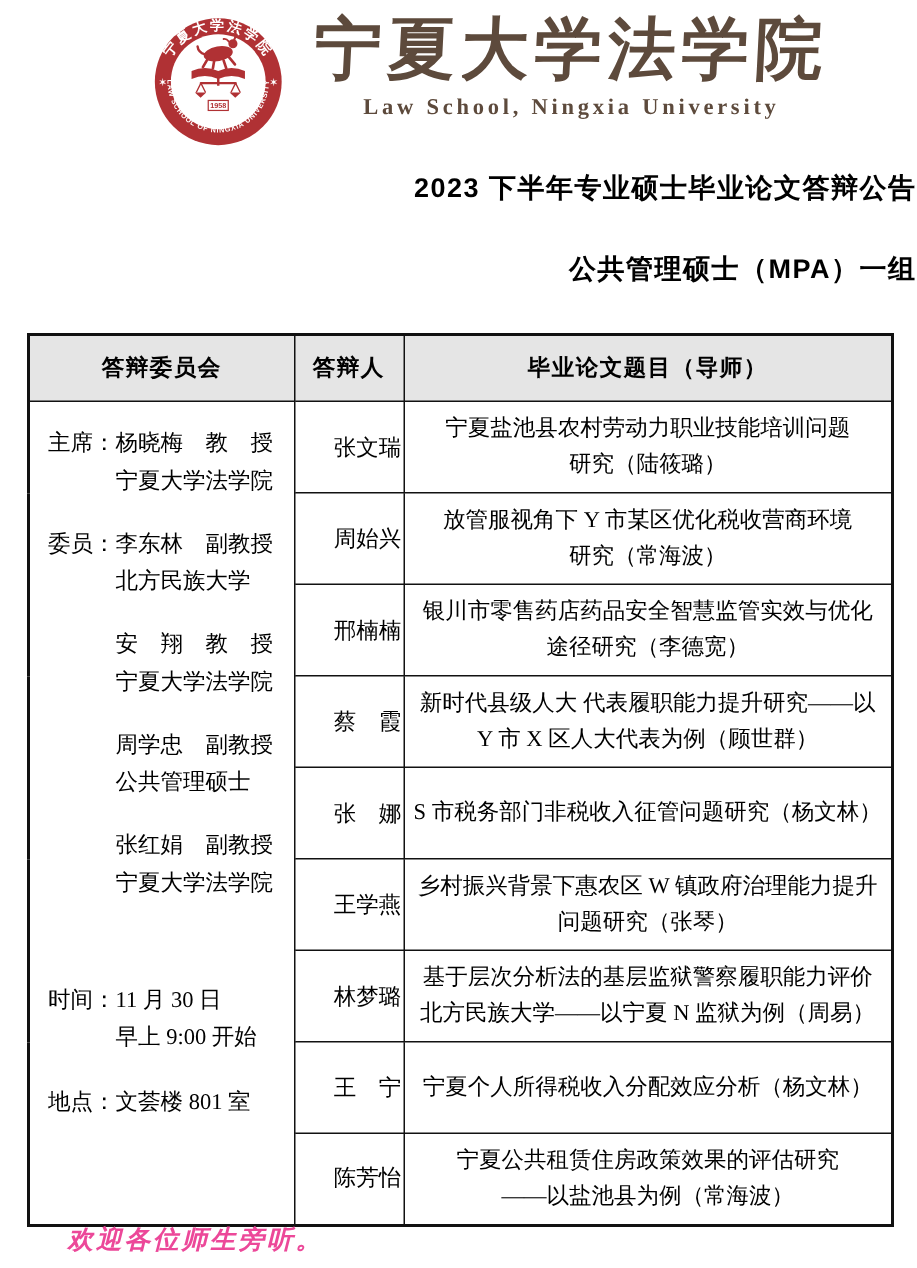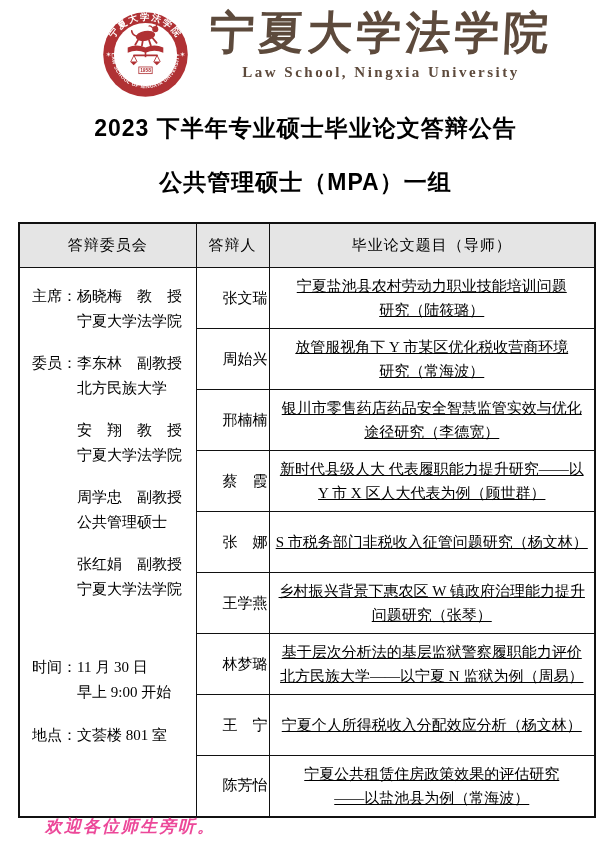--- a/index.html
+++ b/index.html
@@ -22,54 +22,53 @@
     transform:skewX(-3deg);
   }
   .brand-en{
     font-family:"Liberation Serif","DejaVu Serif",serif;
     font-weight:bold;font-size:15px;line-height:20px;
     color:#5d4a3c;letter-spacing:2.5px;white-space:nowrap;
     margin-top:2px;
   }
   
   .doc-title{
-    position:absolute;left:0;width:611px;text-align:center;
+    position:absolute;left:0;width:611px;text-align:right;
     font-family:"Liberation Sans","DejaVu Sans",sans-serif;
-    font-weight:bold;font-size:23px;letter-spacing:1px;color:#000;
+    font-weight:bold;font-size:18px;letter-spacing:1px;color:#000;
     white-space:nowrap;
   }
   .doc-title.t1{top:113px;}
   .doc-title.t2{top:167px;}
   
   table.defense{
     position:absolute;left:18px;top:222px;
     width:576px;border-collapse:collapse;table-layout:fixed;
     border:2px solid #111;
   }
   table.defense th, table.defense td{
     border:1px solid #111;
     font-size:15px;
   }
   table.defense th{
     background:#e5e5e5;
     font-family:"Liberation Sans","DejaVu Sans",sans-serif;
-    font-weight:normal;height:41px;letter-spacing:1px;
+    font-weight:bold;height:41px;letter-spacing:1px;
   }
   col.c1{width:177px;} col.c2{width:73px;} col.c3{width:326px;}
   tr.body-row{height:61px;}
   td.defender{
     text-align:right;vertical-align:middle;
     font-family:"Liberation Serif","DejaVu Serif",serif;
   }
   td.thesis{
     text-align:center;vertical-align:middle;
     line-height:24px;white-space:pre-line;
     padding:0 6px;
     font-family:"Liberation Serif","DejaVu Serif",serif;
-    text-decoration:underline;
   }
   td.committee{
     vertical-align:top;text-align:left;
     padding:16px 6px 0 12px;
     line-height:25px;
   }
   .cmte-block{white-space:pre-line;margin-bottom:17px;}
   .schedule{margin-top:53px;}
   .schedule .cmte-block{margin-bottom:18px;}
   

